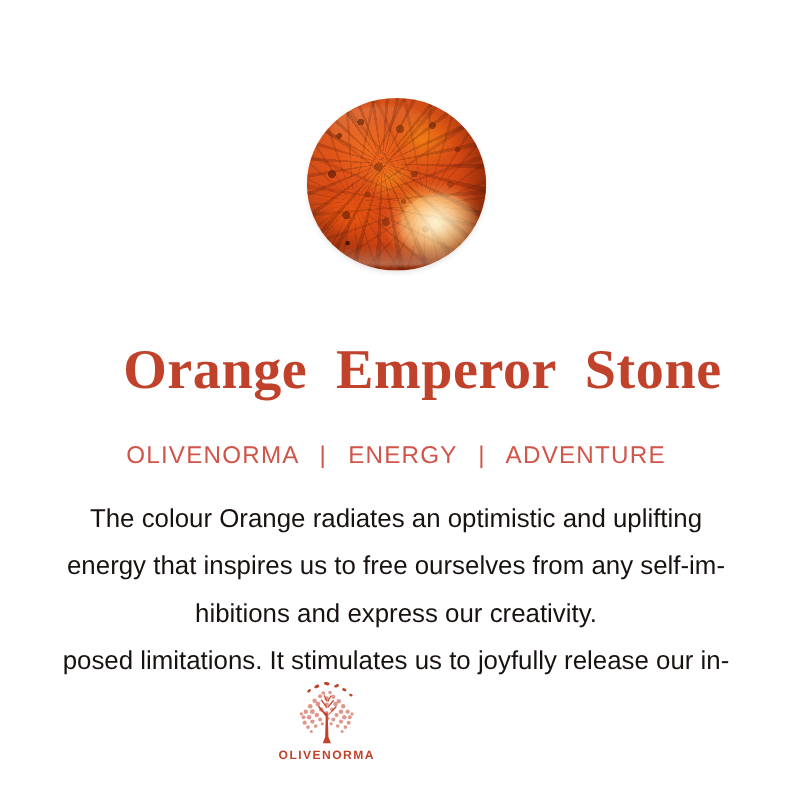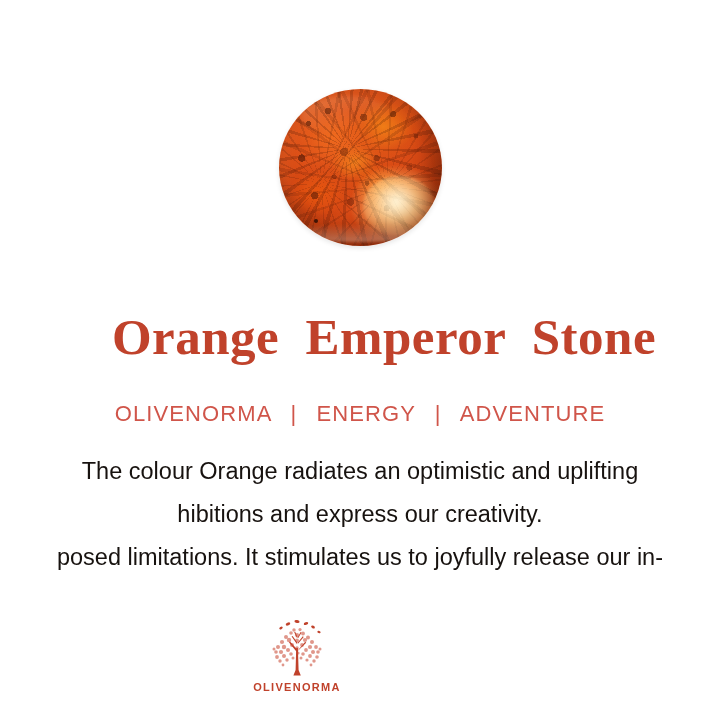--- a/index.html
+++ b/index.html
@@ -225,20 +225,21 @@
   <div class="subtitle">
     <span>OLIVENORMA</span>
     <span class="sep">|</span>
     <span>ENERGY</span>
     <span class="sep">|</span>
     <span>ADVENTURE</span>
   </div>
 
   <div class="body-copy">
     <span class="line">The colour Orange radiates an optimistic and uplifting</span>
+    <span class="line">energy that inspires us to free ourselves from any self-im-</span>
     <span class="line">hibitions and express our creativity.</span>
     <span class="line">posed limitations.  It stimulates us to joyfully release our in-</span>
   </div>
 
   <div class="logo">
     <svg class="logo-mark" viewBox="0 0 68 62" aria-hidden="true">
       <g fill="#c0422b">
 
         <path d="M33.2 30 L34.9 30 L35.6 52 L37.8 57.6 L30.4 57.6 L32.6 52 Z"></path>
 

